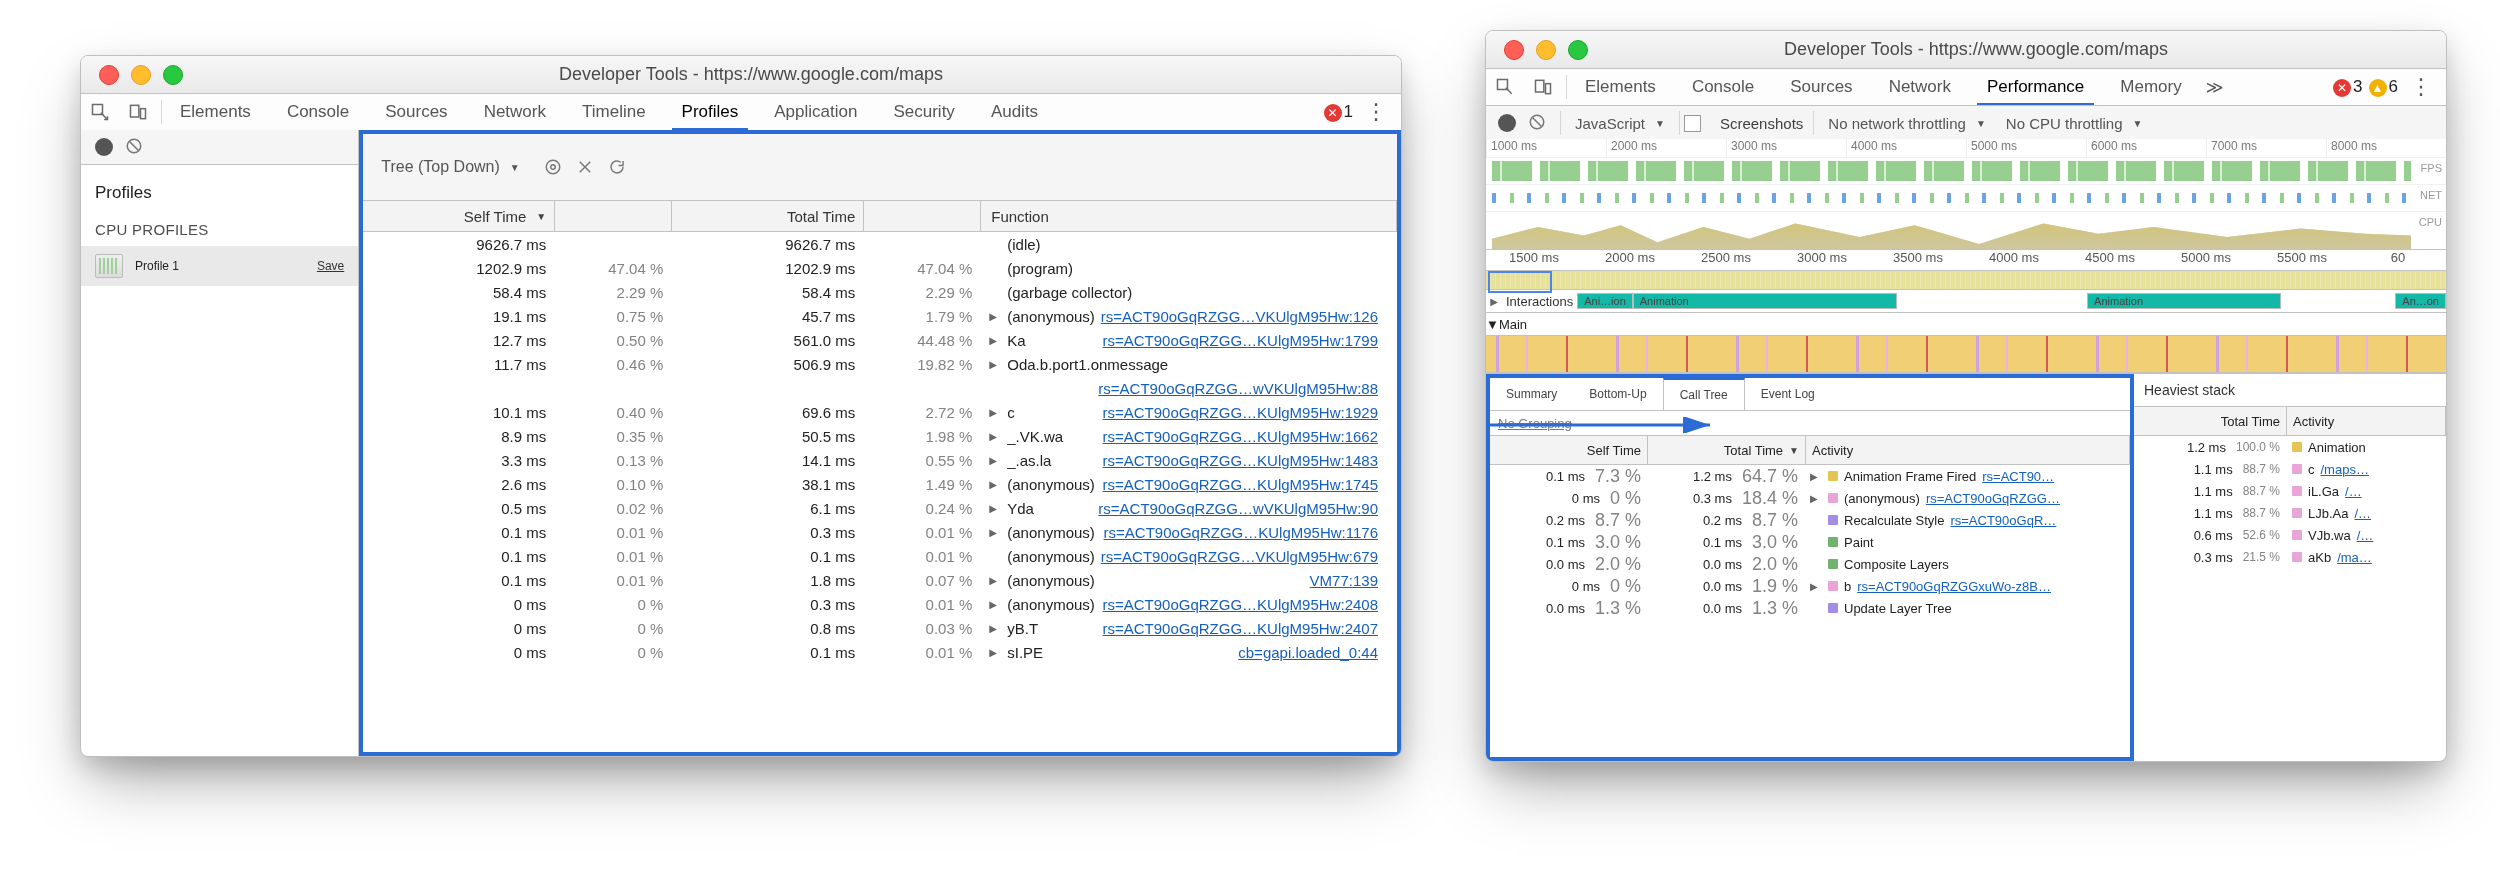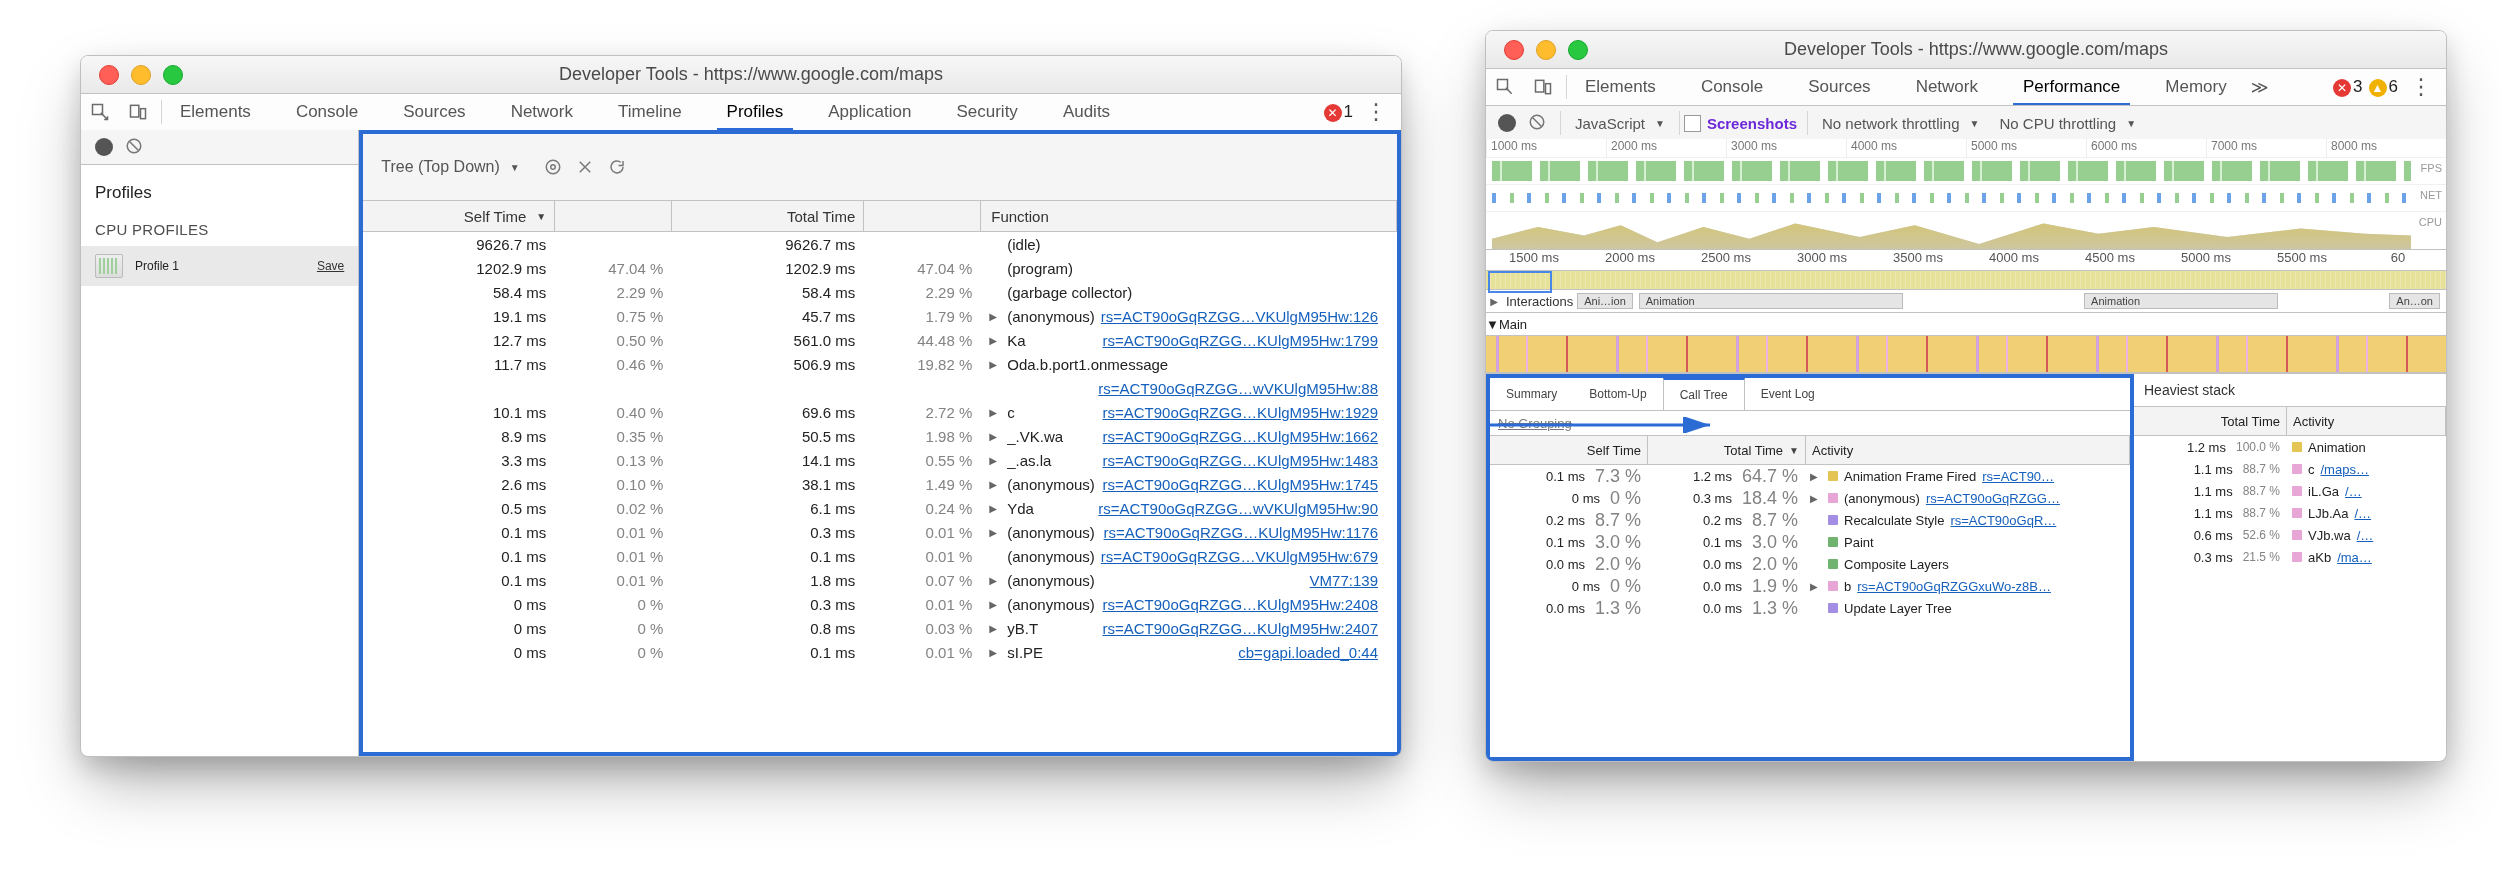--- a/index.html
+++ b/index.html
@@ -30,21 +30,21 @@
   .dot{width:18px;height:18px;border-radius:50%;}
   .dot.r{background:#ff5f57;border:1px solid #e33e32;}
   .dot.y{background:#ffbd2e;border:1px solid #dfa023;}
   .dot.g{background:#28c940;border:1px solid #17a82e;}
   .tb-title{flex:1;text-align:center;font-size:18px;color:#4a4a4a;margin-left:-100px;}
   
   .dt-top{display:flex;align-items:center;height:36px;border-bottom:1px solid var(--border);background:#fdfdfd;font-size:17px;}
   .dt-btn{width:38px;display:flex;justify-content:center;align-items:center;color:#6b6b6b;}
   .dt-btn svg{width:20px;height:20px;}
   .sep{width:1px;height:24px;background:var(--border-soft);margin:0 4px;}
-  .dt-tabs{display:flex;gap:17px;}
+  .dt-tabs{display:flex;gap:8px;}
   .dt-tab{padding:0 14px;height:36px;display:flex;align-items:center;color:#555;cursor:pointer;}
   .dt-tab.active{color:#000;position:relative;}
   .dt-tab.active::after{content:"";position:absolute;left:4px;right:4px;bottom:0;height:2px;background:#2f6bd6;}
   .dt-right{margin-left:auto;display:flex;align-items:center;gap:6px;padding-right:8px;}
   .err-badge .c{display:inline-flex;align-items:center;justify-content:center;width:18px;height:18px;border-radius:50%;background:#e53935;color:#fff;font-size:12px;margin-right:2px;}
   .warn-badge .c{display:inline-flex;align-items:center;justify-content:center;width:18px;height:18px;border-radius:50%;background:#f1b100;color:#fff;font-size:12px;margin-right:2px;}
   .kebab{font-size:22px;color:#555;padding:0 6px;}
   
   .dt-sub{display:flex;align-items:center;height:34px;border-bottom:1px solid var(--border);background:var(--bg-toolbar);font-size:15px;}
   .dot-rec{width:18px;height:18px;border-radius:50%;background:#555;margin:0 12px;}
@@ -99,21 +99,21 @@
      linear-gradient(90deg,#c9c9c9,#c7c7c7);
      clip-path:polygon(0 70%,5% 35%,10% 60%,14% 30%,18% 80%,23% 35%,28% 70%,33% 25%,40% 65%,46% 30%,53% 85%,60% 25%,66% 55%,72% 35%,80% 65%,88% 40%,95% 55%,100% 60%,100% 100%,0 100%);}
   .net-blocks{position:absolute;inset:8px 35px 8px 6px;background:repeating-linear-gradient(90deg,#6ca2e6 0 4px,transparent 4px 18px,#97cf90 18px 22px,transparent 22px 35px);} 
   .ruler2{display:flex;height:20px;font-size:13px;color:#555;border-bottom:1px solid var(--border);}
   .ruler2 span{flex:1;text-align:center;}
   .flame-scroll{height:18px;background:repeating-linear-gradient(90deg,#e6e29a 0 4px,#efe7b3 4px 5px);border-bottom:1px solid var(--border);position:relative;}
   .flame-scroll .sel{position:absolute;left:2px;top:0;width:60px;height:100%;border:2px solid #4a86e8;}
   .lane{display:flex;height:22px;border-bottom:1px solid var(--border);align-items:center;font-size:13px;}
   .lane .arrow{width:16px;text-align:center;color:#666;font-size:10px;}
   .lane .nm{padding:0 4px;color:#333;}
-  .lane .ani{background:#e5e5e5;border:1px solid #bbb;height:14px;color:#444;font-size:11px;display:inline-flex;align-items:center;padding:0 6px;margin-right:6px;}
+  .lane .ani{background:#14b8a6;border:1px solid #bbb;height:14px;color:#444;font-size:11px;display:inline-flex;align-items:center;padding:0 6px;}
   .main-lane{display:flex;height:22px;border-bottom:1px solid var(--border);align-items:center;font-size:13px;}
   .flame{height:36px;border-bottom:1px solid var(--border);background:
      repeating-linear-gradient(90deg,#f1cf75 0 10px,#d2a2de 10px 13px,#f1cf75 13px 40px,#eeb1e4 40px 42px,#f1cf75 42px 80px,#d55858 80px 82px,#f1cf75 82px 120px);} 
   
   .bot2{flex:1;display:flex;border-top:1px solid var(--border);}
   .ct-left{width:640px;border:4px solid var(--hl-box);display:flex;flex-direction:column;}
   .ct-tabs{display:flex;height:32px;border-bottom:1px solid var(--border);}
   .ct-tab{padding:0 16px;display:flex;align-items:center;color:#444;}
   .ct-tab.active{background:#fff;border-top:2px solid var(--hl);border-right:1px solid var(--border);border-left:1px solid var(--border);}
   .filter-row{height:24px;border-bottom:1px solid var(--border);color:#777;font-size:13px;padding:0 8px;position:relative;display:flex;align-items:center;overflow:visible;text-decoration:underline;}
@@ -493,21 +493,21 @@
             <path d="M6 6 L18 18"></path>
           </svg>
     </span>
     <div class="sep"></div>
     <span class="dropdown">
           <span>JavaScript</span>
           <span class="tri">▼</span>
         </span>
     <div class="sep"></div>
     <span class="chk"></span>
-    <span style="margin-left:6px;color:#6d28d9;font-weight:bold;">Screenshots</span>
+    <span style="margin-left:19px;color:#404040;">Screenshots</span>
     <div class="sep" style="margin-left:10px;"></div>
     <span class="dropdown">
           <span>No network throttling</span>
           <span class="tri">▼</span>
         </span>
     <span class="dropdown">
           <span>No CPU throttling</span>
           <span class="tri">▼</span>
         </span>
   </div>

